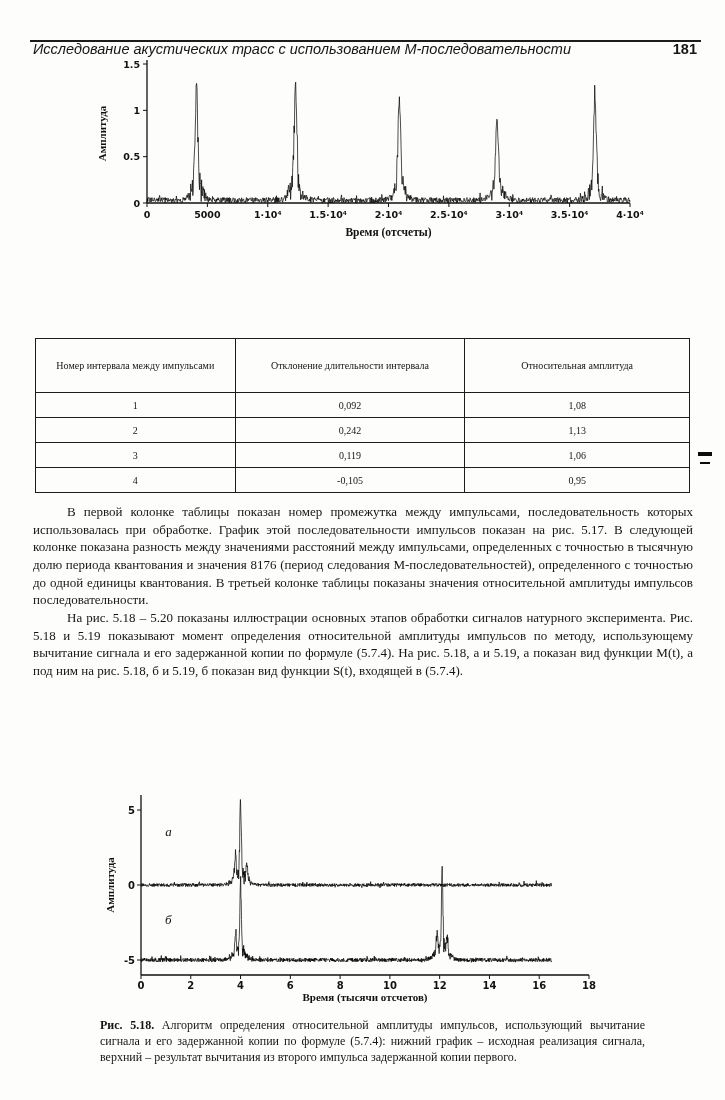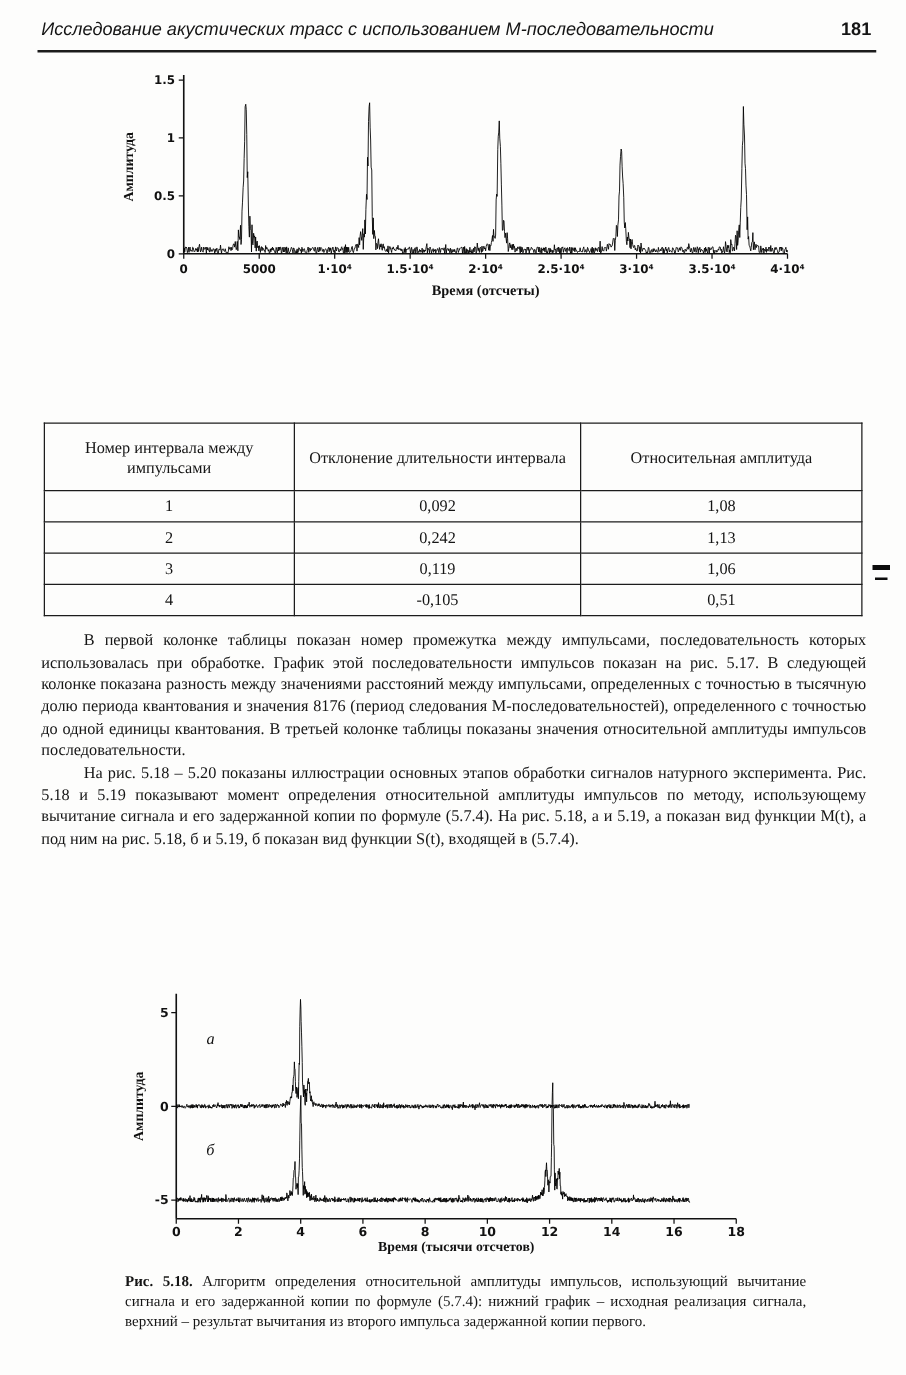--- a/index.html
+++ b/index.html
@@ -7,40 +7,40 @@
   .page {
     position:relative; width:725px; height:1100px; margin:0 auto;
     background:#fdfdfc; color:#151515; overflow:hidden;
     font-family:"Liberation Serif", serif;
   }
   .header {
     position:absolute; top:16px; left:33px; right:28px;
     display:flex; justify-content:space-between; align-items:baseline;
     font-family:"Liberation Sans", sans-serif; font-size:14.5px;
   }
-  .running-title { font-style:italic; }
+  .running-title { font-style:italic;margin-top:25px; }
   .page-number { font-weight:bold; font-style:normal; }
   .header-rule {
     position:absolute; top:40px; left:30px; right:24px;
     border-top:2px solid #1c1c1c;
   }
   .fig517 { position:absolute; top:56px; left:92px; }
   .fig518 { position:absolute; top:790px; left:103px; }
   figure svg { display:block; }
   .caption-517 {
     position:absolute; top:250px; left:0; width:100%;
     text-align:center; font-size:14.5px;
   }
   .intro {
     position:absolute; top:301px; left:33px; right:30px;
     font-size:15.6px; text-indent:36px;
   }
   .table-wrap { position:absolute; top:338px; left:35px; width:655px; }
   table.results {
-    width:100%; border-collapse:collapse; font-size:13px; text-align:center;
+    width:100%; border-collapse:collapse; font-size:10px; text-align:center;
   }
   table.results th, table.results td { border:1.5px solid #1c1c1c; padding:2px 6px; }
   table.results th { font-weight:normal; height:54px; vertical-align:middle; }
   table.results td { height:25px; }
   table.results th:nth-child(1), table.results td:nth-child(1) { width:200px; }
   table.results th:nth-child(2), table.results td:nth-child(2) { width:230px; }
   table.results th:nth-child(3), table.results td:nth-child(3) { width:225px; }
   .body-text {
     position:absolute; top:503px; left:33px; width:660px;
     font-size:13px; line-height:1.36; text-align:justify;
@@ -124,21 +124,21 @@
           <td>1,13</td>
         </tr>
         <tr>
           <td>3</td>
           <td>0,119</td>
           <td>1,06</td>
         </tr>
         <tr>
           <td>4</td>
           <td>-0,105</td>
-          <td>0,51</td>
+          <td>0,95</td>
         </tr>
       </tbody>
     </table>
   </div>
 
   <div class="artifact artifact-1"></div>
   <div class="artifact artifact-2"></div>
 
   <div class="body-text">
     <p>В первой колонке таблицы показан номер промежутка между импульсами, последовательность которых использовалась при обработке. График этой последовательности импульсов показан на рис. 5.17. В следующей колонке показана разность между значениями расстояний между импульсами, определенных с точностью в тысячную долю периода квантования и значения 8176 (период следования М-последовательностей), определенного с точностью до одной единицы квантования. В третьей колонке таблицы показаны значения относительной амплитуды импульсов последовательности.</p>

